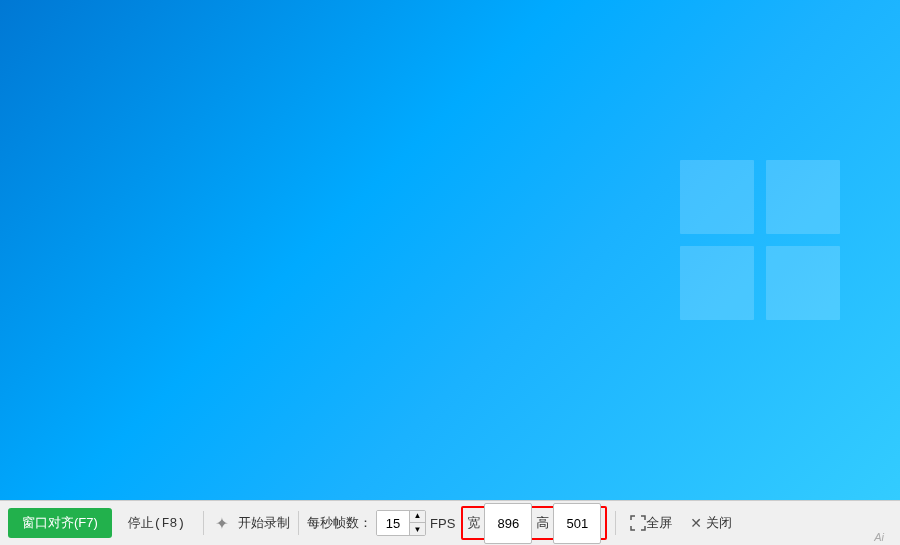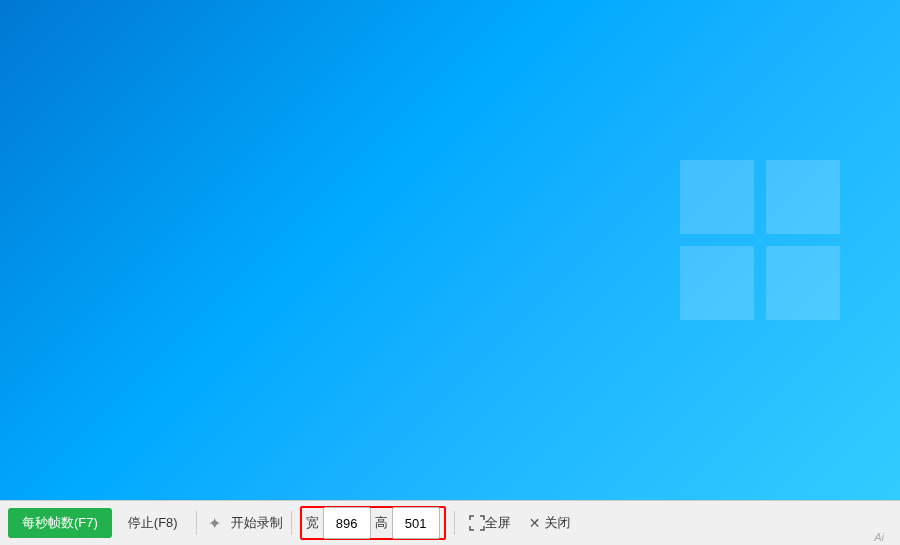--- a/index.html
+++ b/index.html
@@ -64,21 +64,21 @@
       white-space: nowrap;
     }
 
     .btn-stop {
       background: transparent;
       color: #333;
       border: none;
       padding: 6px 10px;
       font-size: 13px;
       cursor: pointer;
-      font-family: Liberation Sans, sans-serif;
+      font-family: Liberation Mono, monospace;
     }
 
     .separator {
       width: 1px;
       height: 24px;
       background: #ccc;
       margin: 0 2px;
     }
 
     .sun-icon {
@@ -156,21 +156,21 @@
       align-items: center;
       height: 34px;
       padding: 0 4px;
       gap: 4px;
     }
 
     .dim-input {
       width: 48px;
       border: 1px solid #bbb;
       border-radius: 2px;
-      height: 32px;
+      height: 41px;
       text-align: center;
       font-size: 13px;
       font-family: 'Microsoft YaHei', sans-serif;
       outline: none;
     }
 
     .btn-fullscreen {
       background: transparent;
       border: none;
       cursor: pointer;
@@ -213,32 +213,43 @@
   <div id="win-logo">
     <div class="pane tl"></div>
     <div class="pane tr"></div>
     <div class="pane bl"></div>
     <div class="pane br"></div>
   </div>
 </div>
 
 <div id="taskbar">
 
-  <button class="btn-start">每秒帧数(F7)</button>
+  <button class="btn-start">窗口对齐(F7)</button>
 
   <button class="btn-stop">停止(F8)</button>
 
   <div class="separator"></div>
 
   <span class="sun-icon">✦</span>
 
   <span class="label-text">开始录制</span>
 
   <div class="separator"></div>
 
+  <div class="fps-control">
+    <span class="label-text">每秒帧数：</span>
+    <div class="fps-input-wrap">
+      <input class="fps-input" type="text" value="15" style="">
+      <div class="fps-spinners">
+        <button class="fps-spinner-btn">▲</button>
+        <button class="fps-spinner-btn">▼</button>
+      </div>
+    </div>
+    <span class="label-text">FPS</span>
+  </div>
 
   <div class="red-section">
     <span class="label-text">宽</span>
     <input class="dim-input" type="text" value="896" style="">
     <span class="label-text">高</span>
     <input class="dim-input" type="text" value="501" style="">
   </div>
 
   <div class="separator"></div>
 

